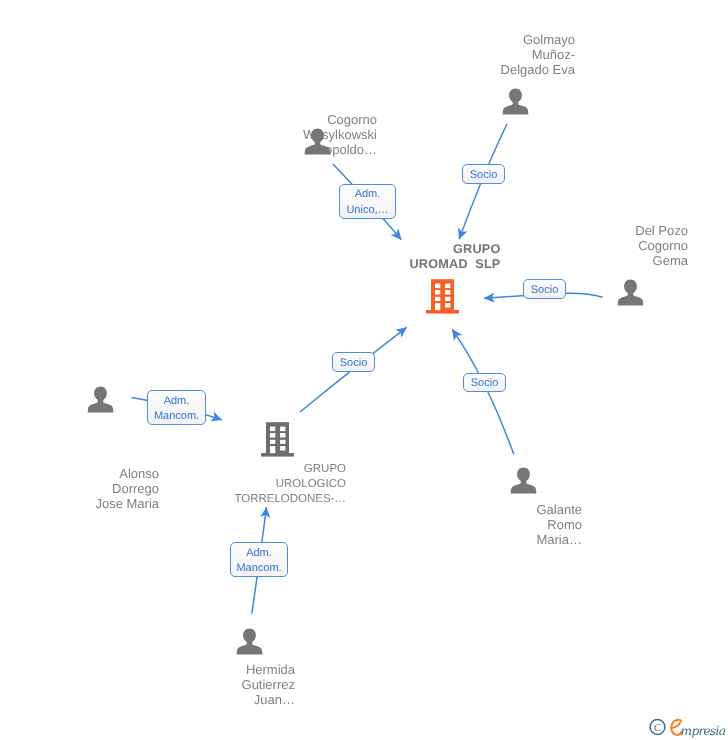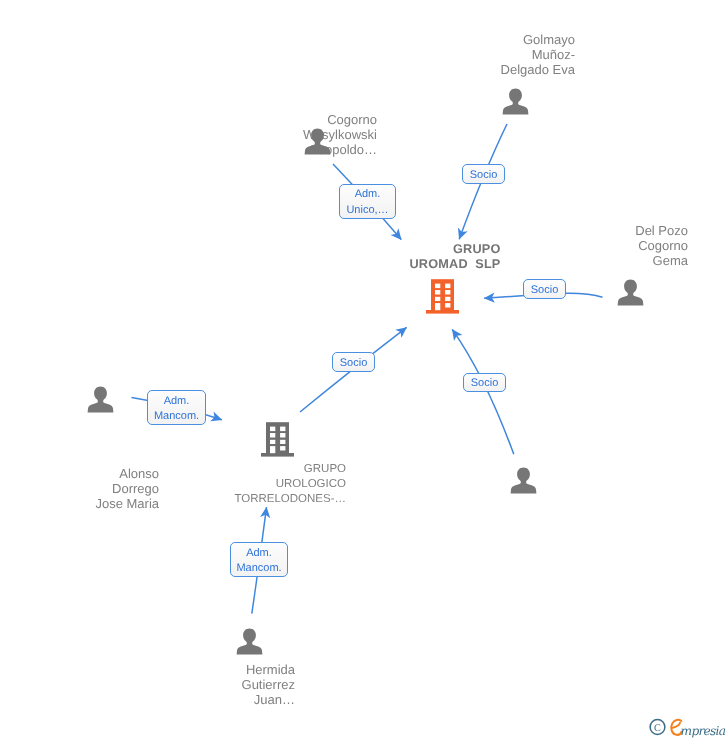--- a/index.html
+++ b/index.html
@@ -122,20 +122,23 @@
   </div>
   <div class="nlabel" style="left:206px;top:462px;width:140px;font-size:11.5px;line-height:15.1px;">GRUPO
 UROLOGICO
 TORRELODONES-…</div>
 
   <div class="node" style="left:510px;top:467px;">
     <svg width="27" height="27" viewBox="0 0 27 27">
       <path fill="#767676" d="M13.5 0.5C9.6 0.5 7.1 3.4 7.1 7.2c0 2.6 1.1 5 2.8 6.15 0.6 0.41 0.95 1.07 0.95 1.79 0 0.86-0.55 1.62-1.4 1.86l-4.75 1.4C2.6 19 1.2 20.6 1 22.5L0.6 26.5h25.8L26 22.5c-0.2-1.9-1.6-3.5-3.7-4.1l-4.75-1.4c-0.85-0.24-1.4-1-1.4-1.86 0-0.72 0.35-1.38 0.95-1.79 1.7-1.15 2.8-3.55 2.8-6.15 0-3.8-2.5-6.7-6.4-6.7z"></path>
     </svg>
   </div>
+  <div class="nlabel" style="left:462px;top:502px;width:120px;">Galante
+Romo
+Maria…</div>
 
   <div class="node" style="left:236px;top:628px;">
     <svg width="27" height="27" viewBox="0 0 27 27">
       <path fill="#767676" d="M13.5 0.5C9.6 0.5 7.1 3.4 7.1 7.2c0 2.6 1.1 5 2.8 6.15 0.6 0.41 0.95 1.07 0.95 1.79 0 0.86-0.55 1.62-1.4 1.86l-4.75 1.4C2.6 19 1.2 20.6 1 22.5L0.6 26.5h25.8L26 22.5c-0.2-1.9-1.6-3.5-3.7-4.1l-4.75-1.4c-0.85-0.24-1.4-1-1.4-1.86 0-0.72 0.35-1.38 0.95-1.79 1.7-1.15 2.8-3.55 2.8-6.15 0-3.8-2.5-6.7-6.4-6.7z"></path>
     </svg>
   </div>
   <div class="nlabel" style="left:175px;top:662px;width:120px;">Hermida
 Gutierrez
 Juan…</div>
 

